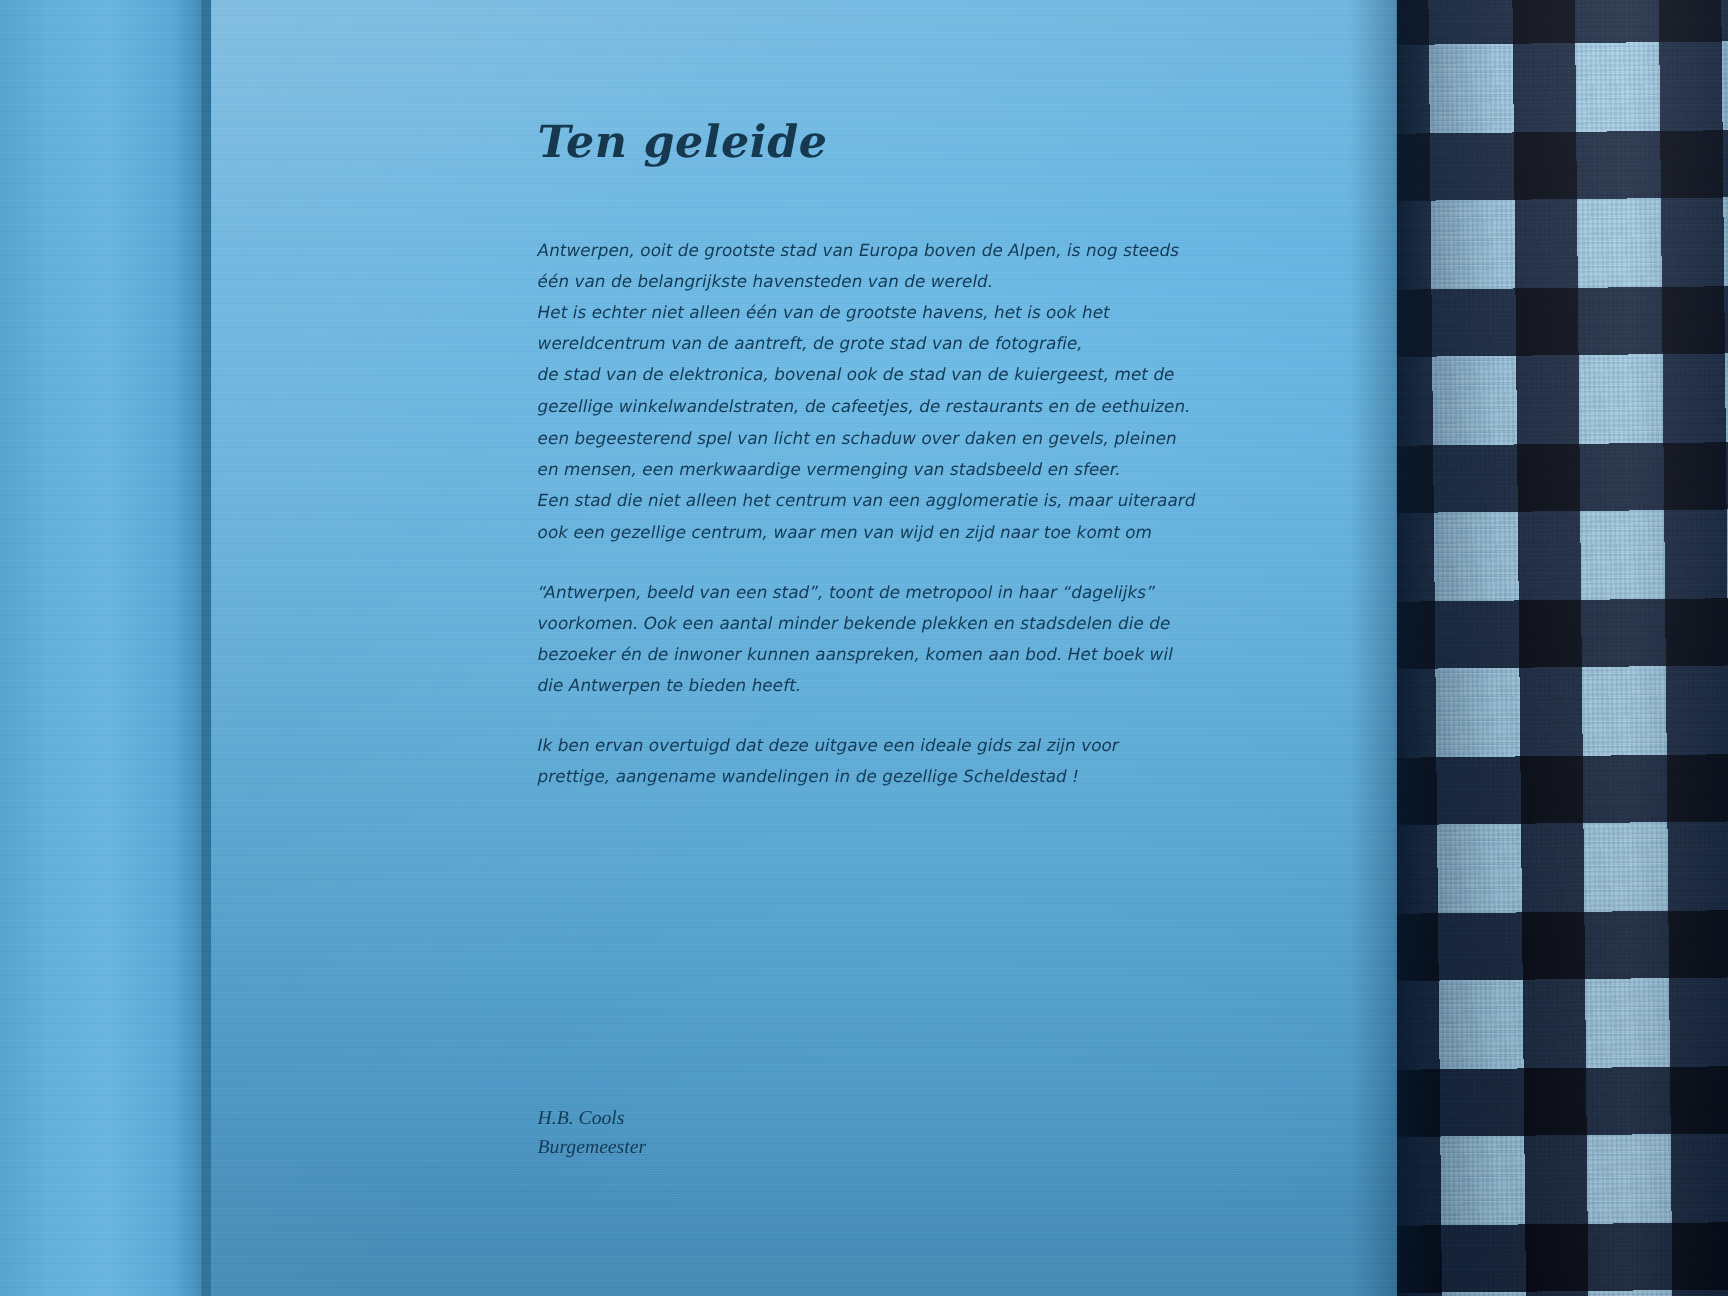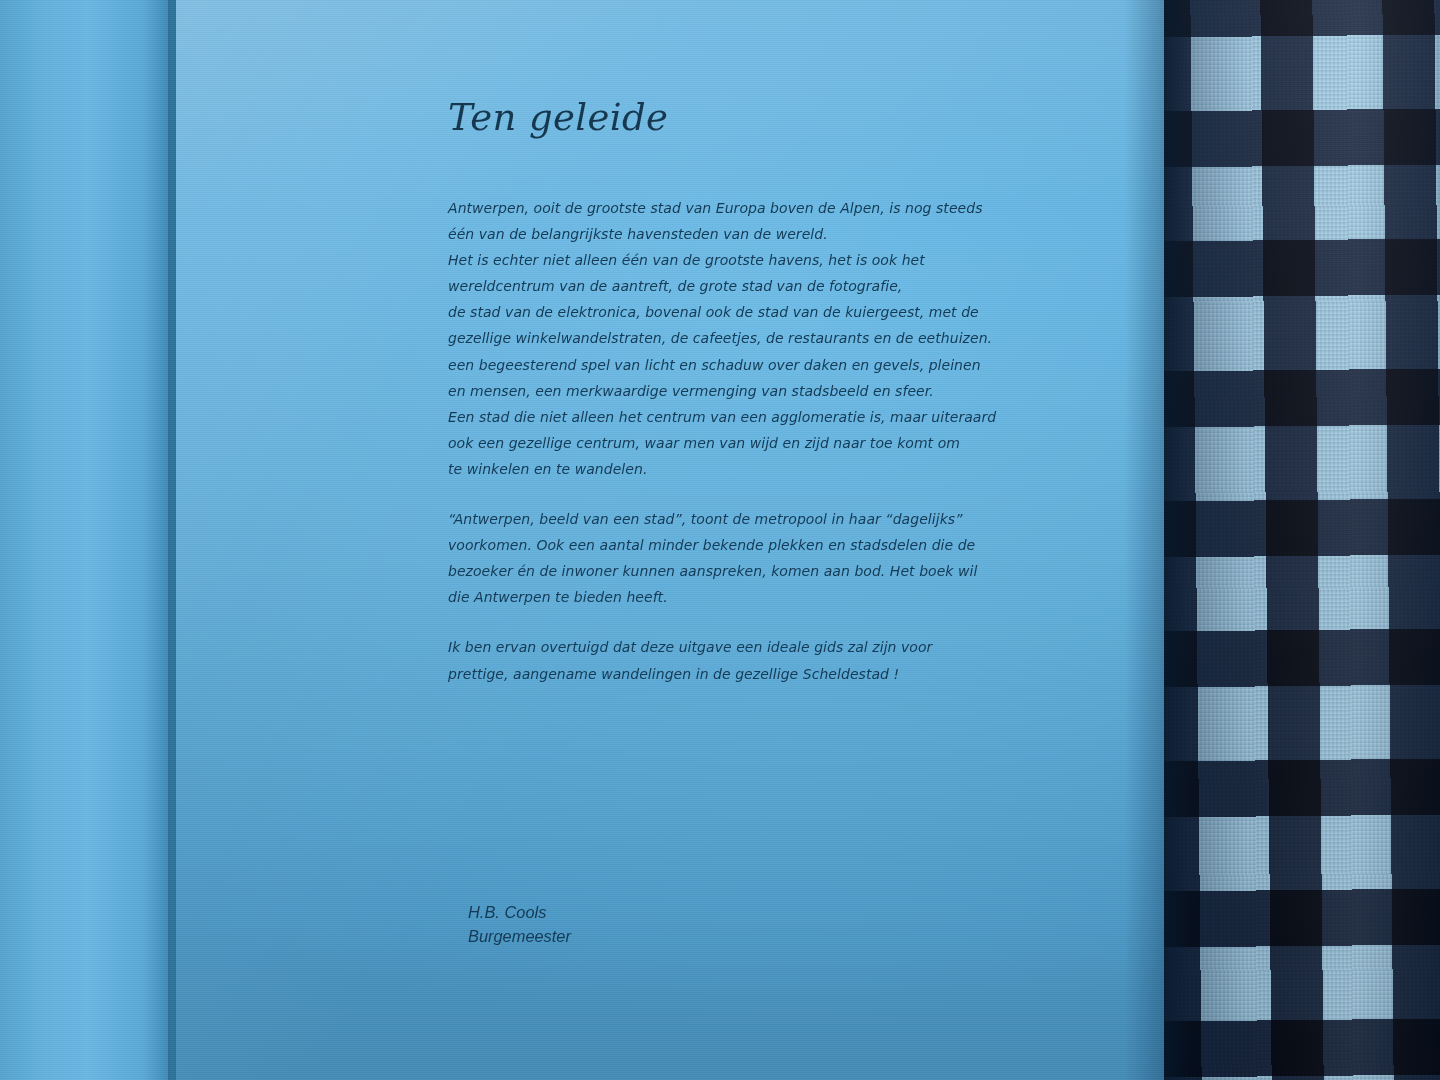--- a/index.html
+++ b/index.html
@@ -71,46 +71,45 @@
     top: 96px;
     width: 660px;
   }
   .heading {
     font-family: "DejaVu Serif", serif;
     font-style: italic;
     font-size: 37px;
     color: #15384f;
     letter-spacing: 0.4px;
     margin: 0 0 56px 0;
-    font-weight: 400;
+    font-weight: 700;
   }
   .body-block {
     font-family: "DejaVu Sans", sans-serif;
     font-style: italic;
     font-size: 14px;
     line-height: 26.1px;
     color: #143a55;
     letter-spacing: 0.05px;
   }
   .body-block p {
     margin: 0 0 24px 0;
   }
   .body-block p:last-child { margin-bottom: 0; }
   .body-block .ln { display: block; white-space: nowrap; }
 
   .signature {
     position: absolute;
     left: 272px;
-    top: 900px;
-    font-family: Liberation Sans, sans-serif;
+    top: 920px;
+    font-family: Liberation Serif, serif;
     font-style: italic;
     font-size: 16.4px;
     line-height: 24px;
     color: #143a55;
-    margin-left: 20px;
   }
   .signature span { display: block; white-space: nowrap; }
 
   
   .cloth {
     position: absolute;
     left: 1164px; top: 0;
     width: 276px; height: 1080px;
     overflow: hidden;
     background: #8fc3e0;
@@ -181,21 +180,20 @@
           <span class="ln">Antwerpen, ooit de grootste stad van Europa boven de Alpen, is nog steeds</span>
           <span class="ln">één van de belangrijkste havensteden van de wereld.</span>
           <span class="ln">Het is echter niet alleen één van de grootste havens, het is ook het</span>
           <span class="ln">wereldcentrum van de aantreft, de grote stad van de fotografie,</span>
           <span class="ln">de stad van de elektronica, bovenal ook de stad van de kuiergeest, met de</span>
           <span class="ln">gezellige winkelwandelstraten, de cafeetjes, de restaurants en de eethuizen.</span>
           <span class="ln">een begeesterend spel van licht en schaduw over daken en gevels, pleinen</span>
           <span class="ln">en mensen, een merkwaardige vermenging van stadsbeeld en sfeer.</span>
           <span class="ln">Een stad die niet alleen het centrum van een agglomeratie is, maar uiteraard</span>
           <span class="ln">ook een gezellige centrum, waar men van wijd en zijd naar toe komt om</span>
-          <span class="ln">te winkelen en te wandelen.</span>
         </p>
         <p>
           <span class="ln">“Antwerpen, beeld van een stad”, toont de metropool in haar “dagelijks”</span>
           <span class="ln">voorkomen. Ook een aantal minder bekende plekken en stadsdelen die de</span>
           <span class="ln">bezoeker én de inwoner kunnen aanspreken, komen aan bod. Het boek wil</span>
           <span class="ln">die Antwerpen te bieden heeft.</span>
         </p>
         <p>
           <span class="ln">Ik ben ervan overtuigd dat deze uitgave een ideale gids zal zijn voor</span>
           <span class="ln">prettige, aangename wandelingen in de gezellige Scheldestad !</span>

